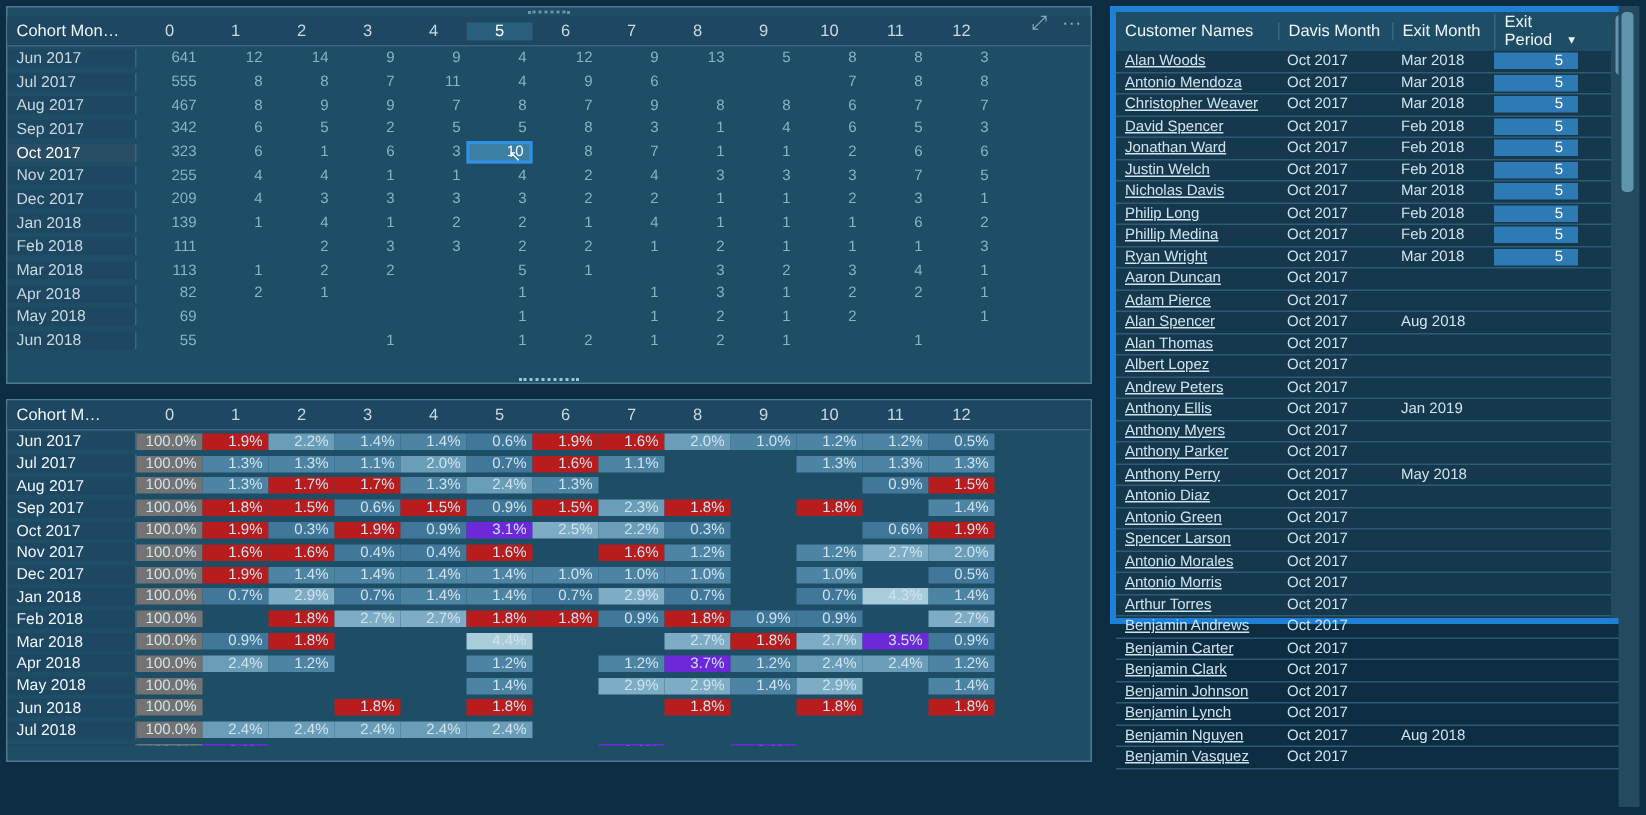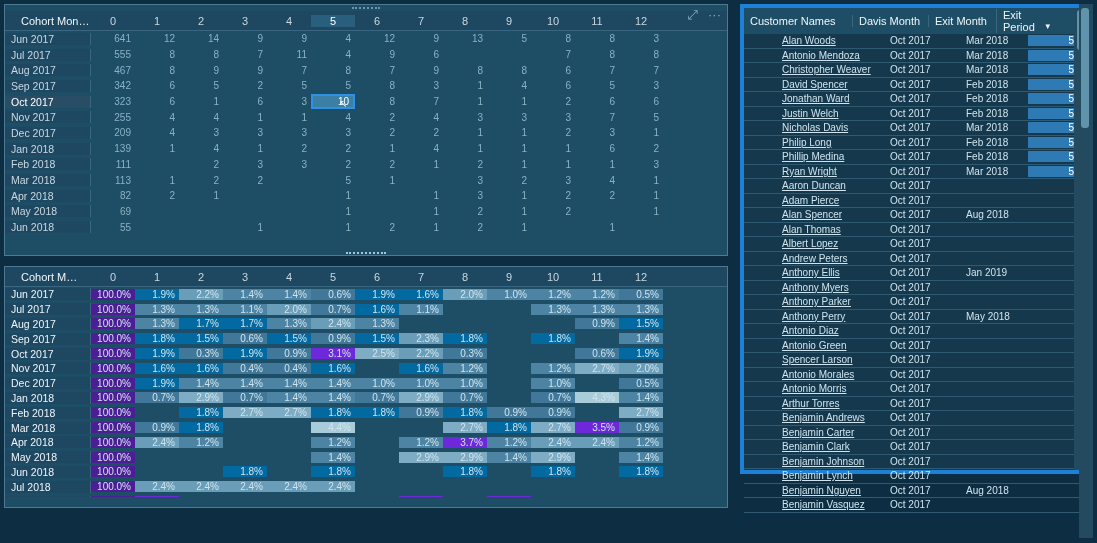--- a/index.html
+++ b/index.html
@@ -7,55 +7,55 @@
 
   
   .left { position:absolute; left:4px; top:4px; width:724px; }
   .panel { background:#1e4d66; border:1px solid #4d7a91; margin-bottom:10px; }
 
   .top-panel { position:relative; height:252px; }
   .grip-top { height:6px; display:flex; justify-content:center; align-items:center; color:#6a95ab; }
   .grip-top::after { content:""; width:28px; height:1px; border-top:2px dotted #6a95ab; }
   .titlebar { position:absolute; right:6px; top:2px; display:flex; gap:10px; color:#88aebd; font-size:13px; }
   .hdr-row { display:flex; background:#1e4761; height:20px; align-items:center; border-bottom:1px solid #3a6680; }
-  .hdr-row .corner { width:86px; padding-left:16px; font-size:11px; color:#eef6fa; background:#1e4761; white-space:nowrap; overflow:hidden; text-overflow:ellipsis; }
+  .hdr-row .corner { width:86px; padding-left:6px; font-size:11px; color:#eef6fa; background:#1e4761; white-space:nowrap; overflow:hidden; text-overflow:ellipsis; }
   .hdr-row .col { width:44px; text-align:center; color:#c8d8e0; }
   .hdr-row .sel { background:#295f7c; color:#fff; }
   .rows { height:204px; overflow:hidden; }
   .r { display:flex; height:15.7px; align-items:center; }
   .r .lab { width:86px; padding-left:6px; background:#1e4761; color:#c8d8e0; border-right:1px solid #3a6680; font-size:10.5px; white-space:nowrap; }
   .r .c  { width:44px; text-align:right; padding-right:4px; font-size:10px; color:#8bb2c4; }
   .r.selrow .lab { background:#2a4d66; color:#fff; }
   .r .highlight { border:2px solid #2f90e5; background:#3c7fa5; color:#fff; position:relative; }
   .cursor { position:absolute; left:26px; top:2px; font-size:10px; color:#fff; }
   .resize-h { position:absolute; bottom:-3px; left:50%; width:40px; height:6px; margin-left:-20px; }
   .resize-h::after { content:""; display:block; border-top:2px dotted #a2c6d7; width:100%; }
 
   .bot-panel { height:242px; position:relative; }
   .bot-panel .rows2 { height:210px; overflow:hidden; }
   .r2 { display:flex; height:14.8px; align-items:center; }
   .r2 .lab { width:86px; padding-left:6px; background:#1e4761; color:#eef6fa; border-right:1px solid #3a6680; font-size:10.5px; }
   .r2 .c  { width:44px; text-align:right; padding-right:4px; font-size:10px; color:#cfe4ee; }
-  .gradA { background:#41789a; } .gradB { background:#4d84a4; } .gradC { background:#0369a1; }
+  .gradA { background:#41789a; } .gradB { background:#4d84a4; } .gradC { background:#b91c1c; }
   .gradD { background:#6a9db8; } .gradE { background:#7dacc4; } .gradF { background:#6d28d9; }
-  .gradG { background:#a9ccdb; color:#234; } .gradH { background:#4c1d95; color:#234; }
+  .gradG { background:#a9ccdb; color:#234; } .gradH { background:#737373; color:#234; }
 
   
-  .right { position:absolute; left:740px; top:4px; width:350px; height:470px; border:4px solid #1f80d8; background:#15384d; }
+  .right { position:absolute; left:740px; top:4px; width:350px; height:412px; border:4px solid #1f80d8; background:#15384d; }
   .rt-hdr { display:flex; background:#1e4d66; height:26px; align-items:center; }
   .rt-hdr div { padding:0 6px; font-size:11px; color:#eef6fa; border-left:1px solid #3a6680; }
   .rt-hdr .h1 { width:108px; border-left:none; }
   .rt-hdr .h2 { width:76px; }
   .rt-hdr .h3 { width:68px; }
   .rt-hdr .h4 { width:56px; position:relative; }
   .rt-hdr .h4::after { content:"▾"; position:absolute; right:2px; font-size:9px; }
   .rt-rows { overflow:auto; height:498px; }
   .rr { display:flex; height:14.5px; align-items:center; border-bottom:1px solid #2e5a72; }
   .rr div { padding-left:6px; font-size:10px; color:#cfe4ee; }
-  .rr .d1 { width:108px; text-decoration:underline; white-space:nowrap; overflow:hidden;margin-left:32px; }
+  .rr .d1 { width:108px; text-decoration:underline; white-space:nowrap; overflow:hidden; }
   .rr .d2 { width:76px; } .rr .d3 { width:68px; } .rr .d4 { width:56px; text-align:right; padding-right:10px; }
   .rr.hi .d4 { background:#2e7ab4; color:#fff; }
   .rscroll { position:absolute; right:0; top:0; width:12px; height:100%; background:#234a5e; }
   .rthumb { position:absolute; right:1px; top:2px; width:8px; height:40px; background:#6094ac; border-radius:3px; }
   .outsb { position:absolute; left:1079px; top:4px; width:14px; height:534px; background:#234a5e; }
   .outth { position:absolute; top:4px; left:2px; width:8px; height:120px; background:#6094ac; border-radius:3px; }
 </style>
 </head>
 <body>
 

